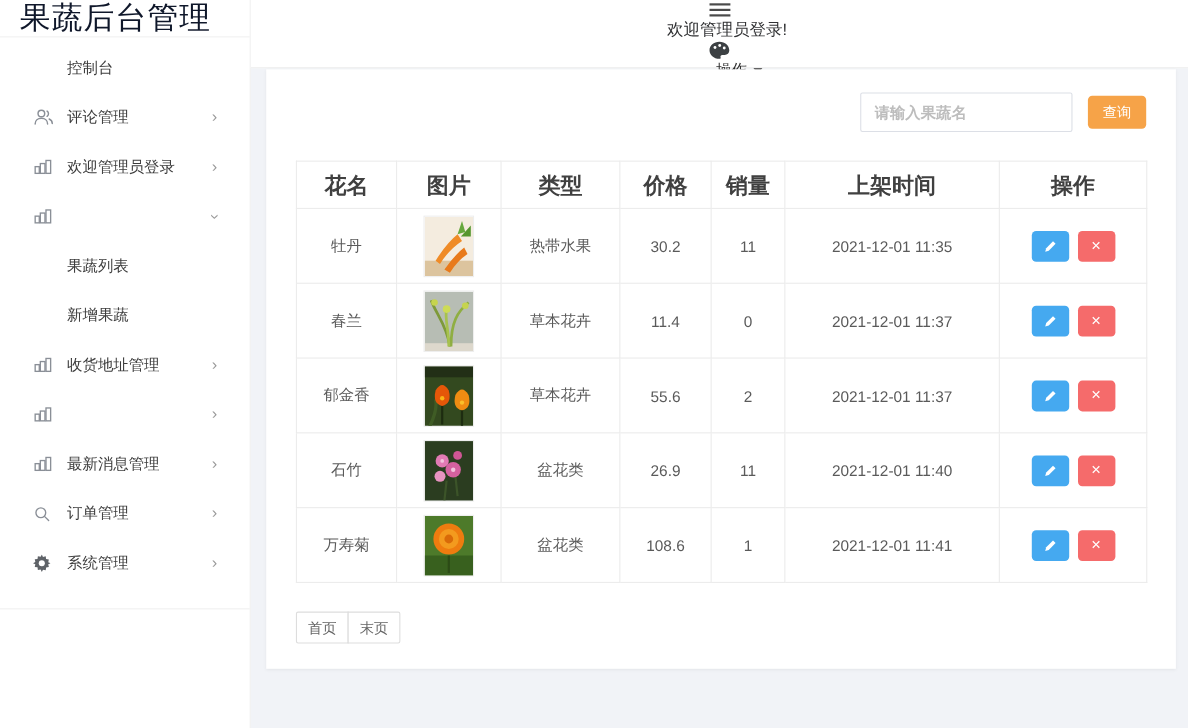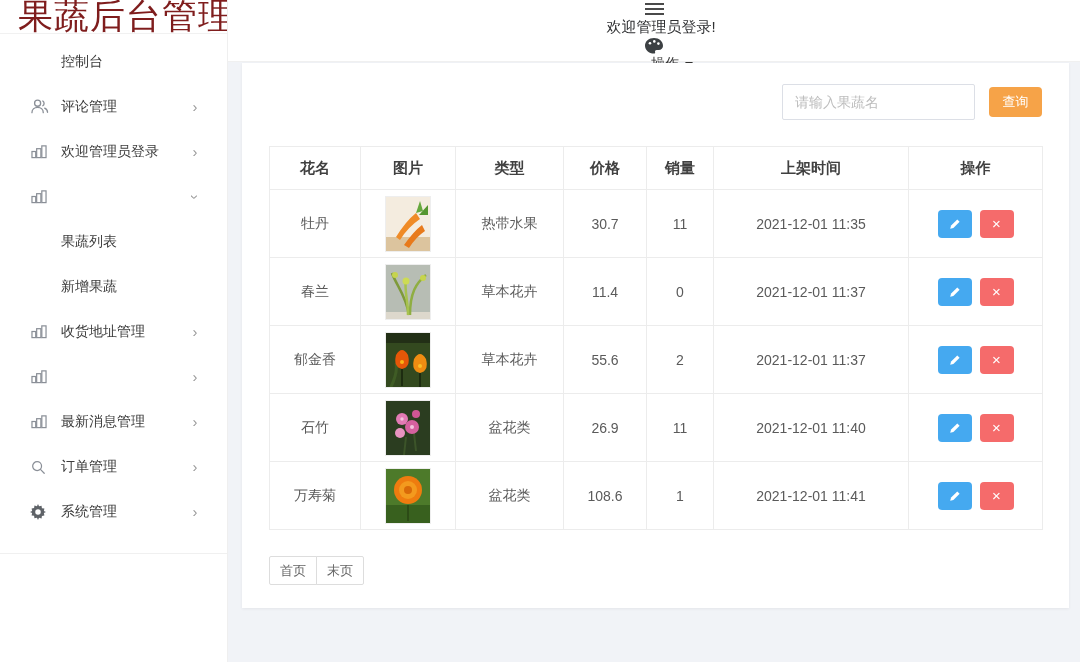--- a/index.html
+++ b/index.html
@@ -12,21 +12,21 @@
     color:#333;
   }
 
   
   .sidebar {
     position:absolute; left:0; top:0; width:228px; height:662px;
     background:#fff; border-right:1px solid #efefef;
   }
   .logo {
     height:34px; line-height:32px; padding-left:18px;
-    font-size:35px; color:#7f1d1d; letter-spacing:1px;
+    font-size:28px; color:#0f172a; letter-spacing:1px;
     border-bottom:1px solid #f1f1f1; white-space:nowrap; overflow:hidden;
   }
   .menu { padding-top:5px; }
   .menu-item {
     position:relative; height:45px; display:flex; align-items:center;
     padding-left:30px; font-size:14px; color:#3c3c3c; cursor:pointer;
   }
   .mi-icon { width:22px; height:18px; margin-right:9px; flex:none; display:flex; align-items:center; }
   .mi-label { flex:1; }
   .arrow {
@@ -58,32 +58,33 @@
   .card {
     position:absolute; left:242px; top:63px; width:827px; height:545px;
     background:#fff; box-shadow:0 1px 3px rgba(0,0,0,.06);
     padding:21px 27px 18px 27px;
   }
   .search-row { display:flex; justify-content:flex-end; align-items:center; margin-bottom:26px; }
   .search-input {
     width:193px; height:36px; border:1px solid #dcdfe6; border-radius:2px;
     padding:0 12px; font-size:14px; color:#333; outline:none;
     font-family:"Liberation Sans","DejaVu Sans",sans-serif;
+    font-weight:bold;
   }
   .search-input::placeholder { color:#bdbdbd; }
   .btn-search {
     width:53px; height:30px; margin-left:14px; border:none; border-radius:4px;
     background:#f6a348; color:#fff; font-size:13px; cursor:pointer;
     font-family:"Liberation Sans","DejaVu Sans",sans-serif;
   }
 
   
   table { width:773px; border-collapse:collapse; table-layout:fixed; text-align:center; }
   th, td { border:1px solid #ececec; }
-  th { height:43px; font-size:15px; font-weight:bold; color:#404040; }
+  th { height:43px; font-size:20px; font-weight:bold; color:#404040; }
   td { height:68px; font-size:14px; color:#5a5a5a; padding:5px 4px; vertical-align:middle; }
   .thumb {
     width:46px; height:56px; margin:0 auto; overflow:hidden;
     border:1px solid #eee; background:#fff;
   }
   .thumb svg { display:block; }
   .ops-wrap { display:flex; justify-content:center; align-items:center; gap:8px; }
   .btn-edit, .btn-del {
     width:34px; height:28px; border:none; border-radius:4px; cursor:pointer;
     display:inline-flex; align-items:center; justify-content:center; color:#fff;
@@ -282,21 +283,21 @@
               <rect width="46" height="56" fill="#f4ecdf"></rect>
                 <rect y="40" width="46" height="16" fill="#dcc49e"></rect>
               <path d="M10 40Q20 24 30 16L34 22Q22 30 14 43Z" fill="#ef8b27"></path>
               <path d="M18 48Q28 34 36 28L39 34Q30 40 23 51Z" fill="#e87a1b"></path>
               <path d="M30 16L34 4 37 14Z" fill="#66a83d"></path>
                 <path d="M33 18L42 8 42 18Z" fill="#55962f"></path>
             </svg>
           </div>
         </td>
         <td>热带水果</td>
-        <td>30.7</td>
+        <td>30.2</td>
         <td>11</td>
         <td>2021-12-01 11:35</td>
         <td>
           <div class="ops-wrap">
             <button class="btn-edit">
               <svg viewBox="0 0 12 12" width="12" height="12">
                   <path d="M1.2 10.8l.9-3.2 6.2-6.2 2.3 2.3-6.2 6.2-3.2.9z" fill="#fff"></path>
                 </svg>
             </button>
             <button class="btn-del">

